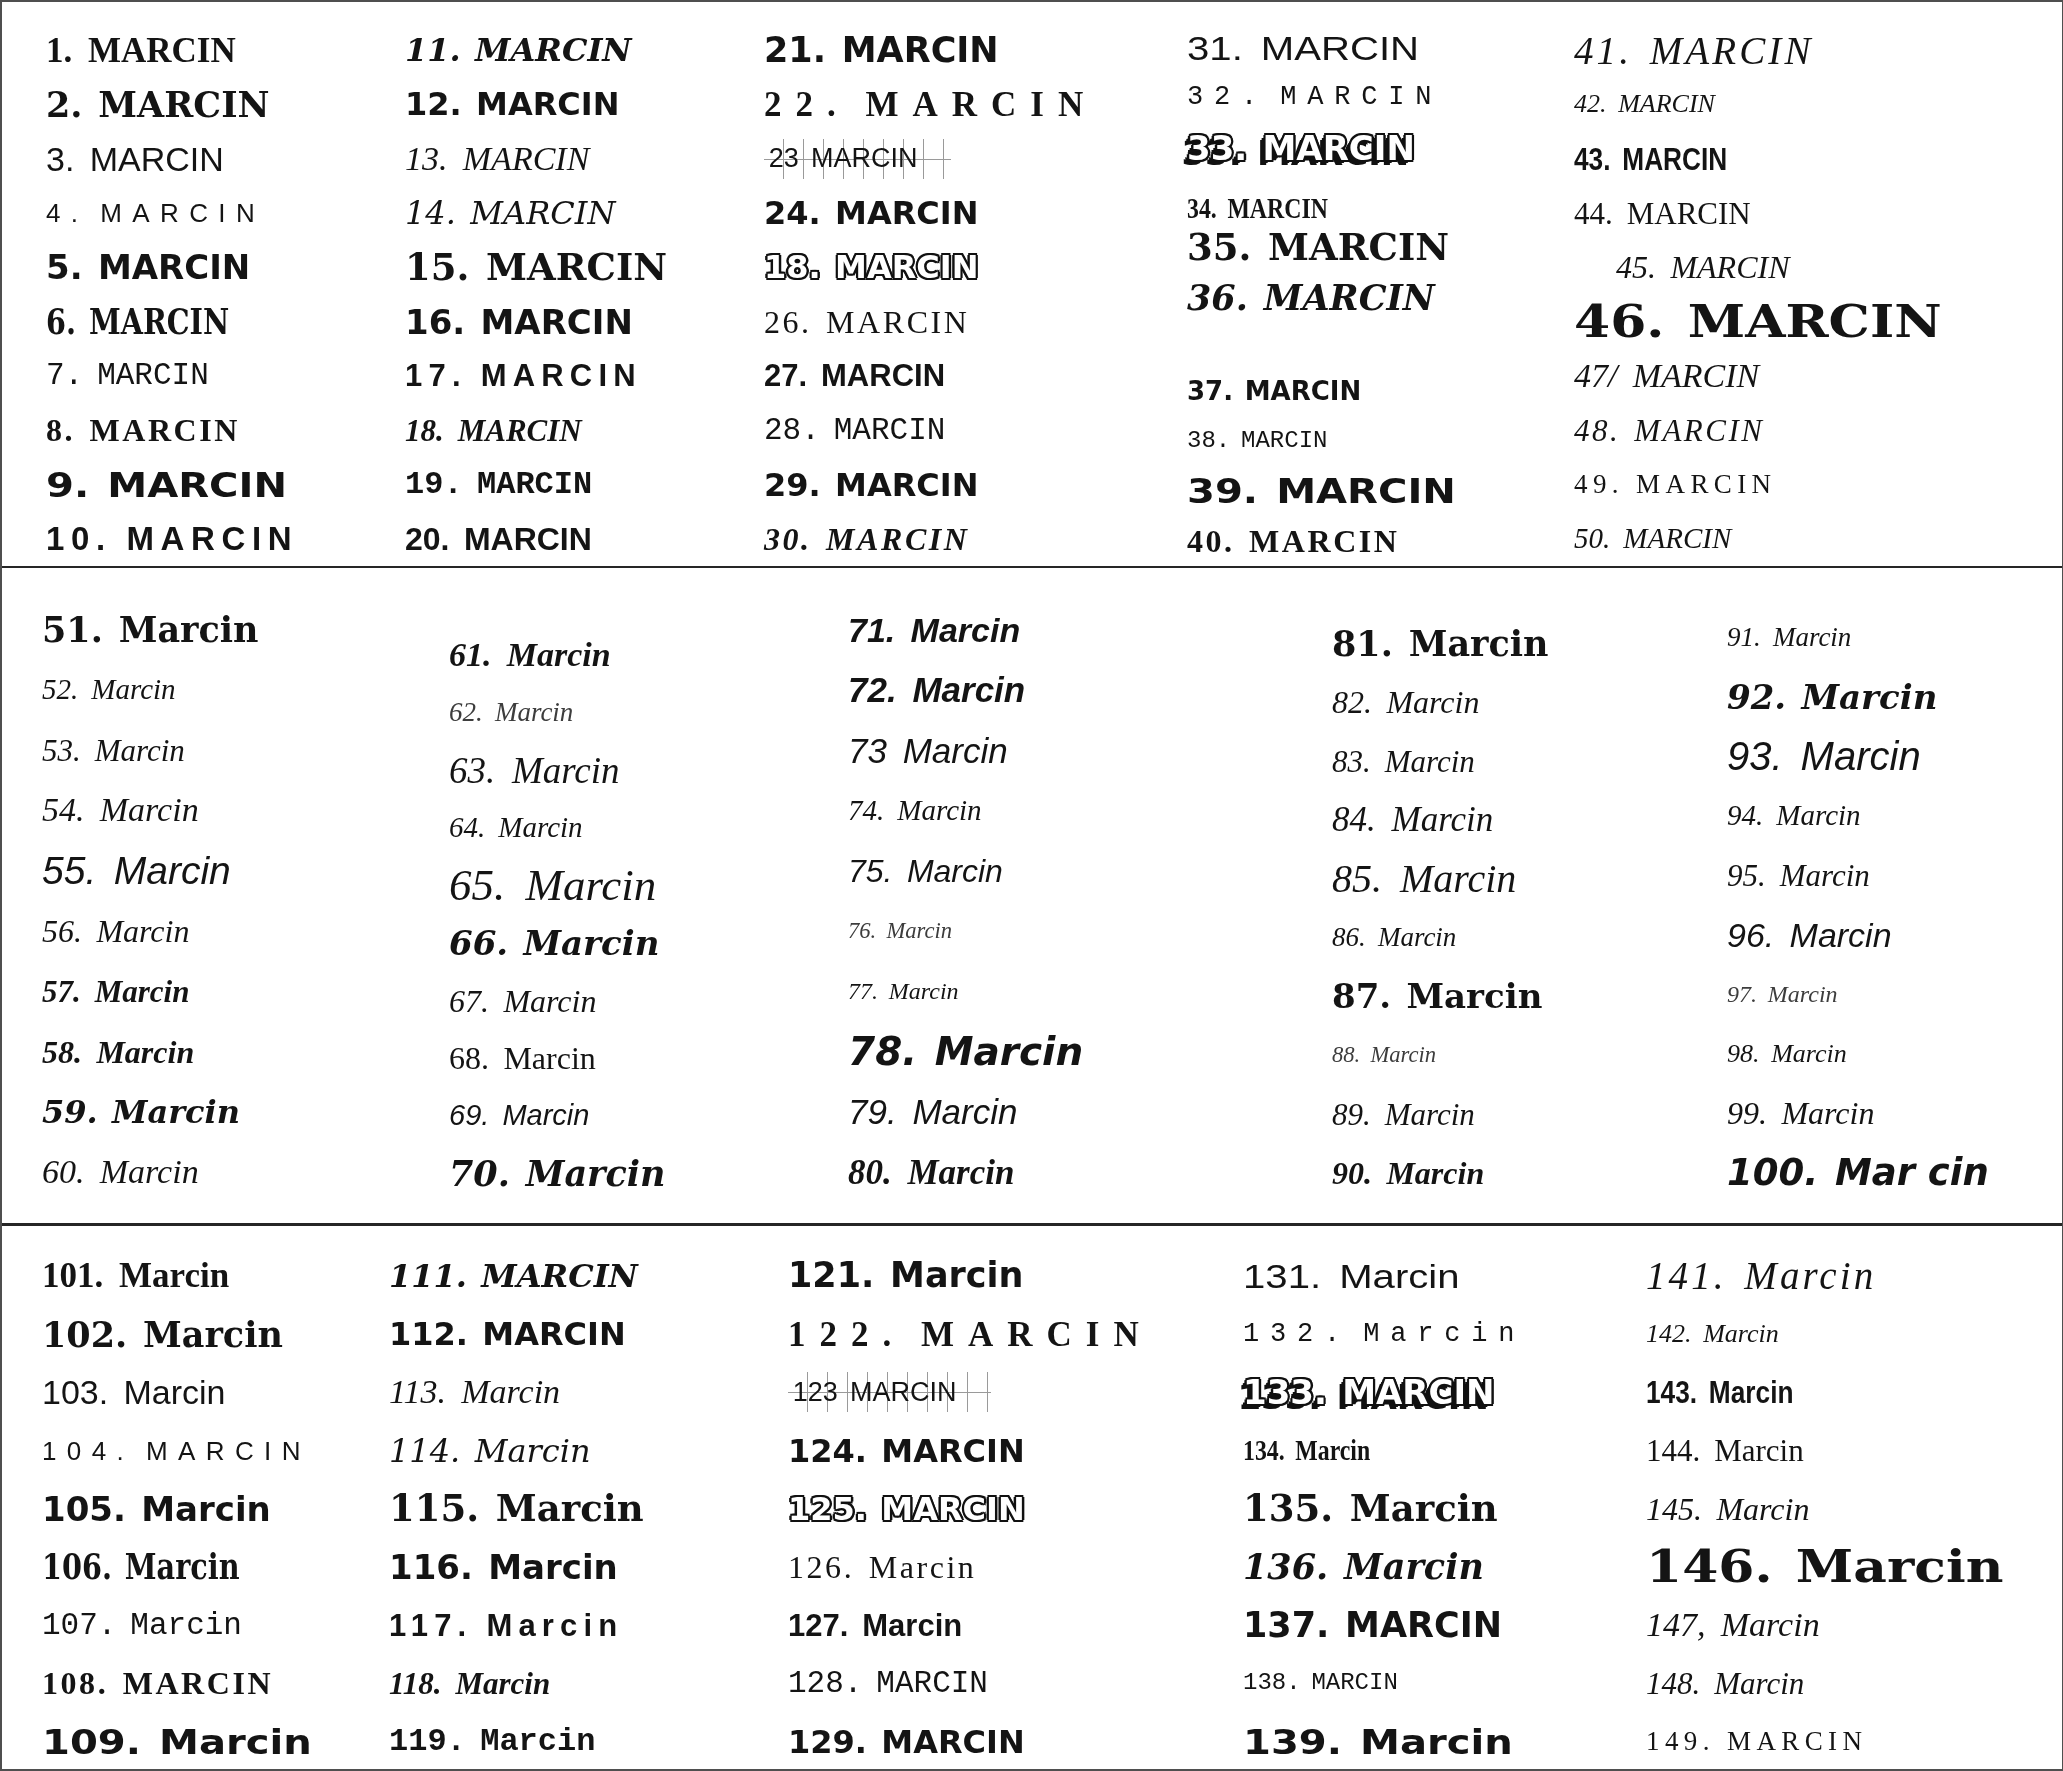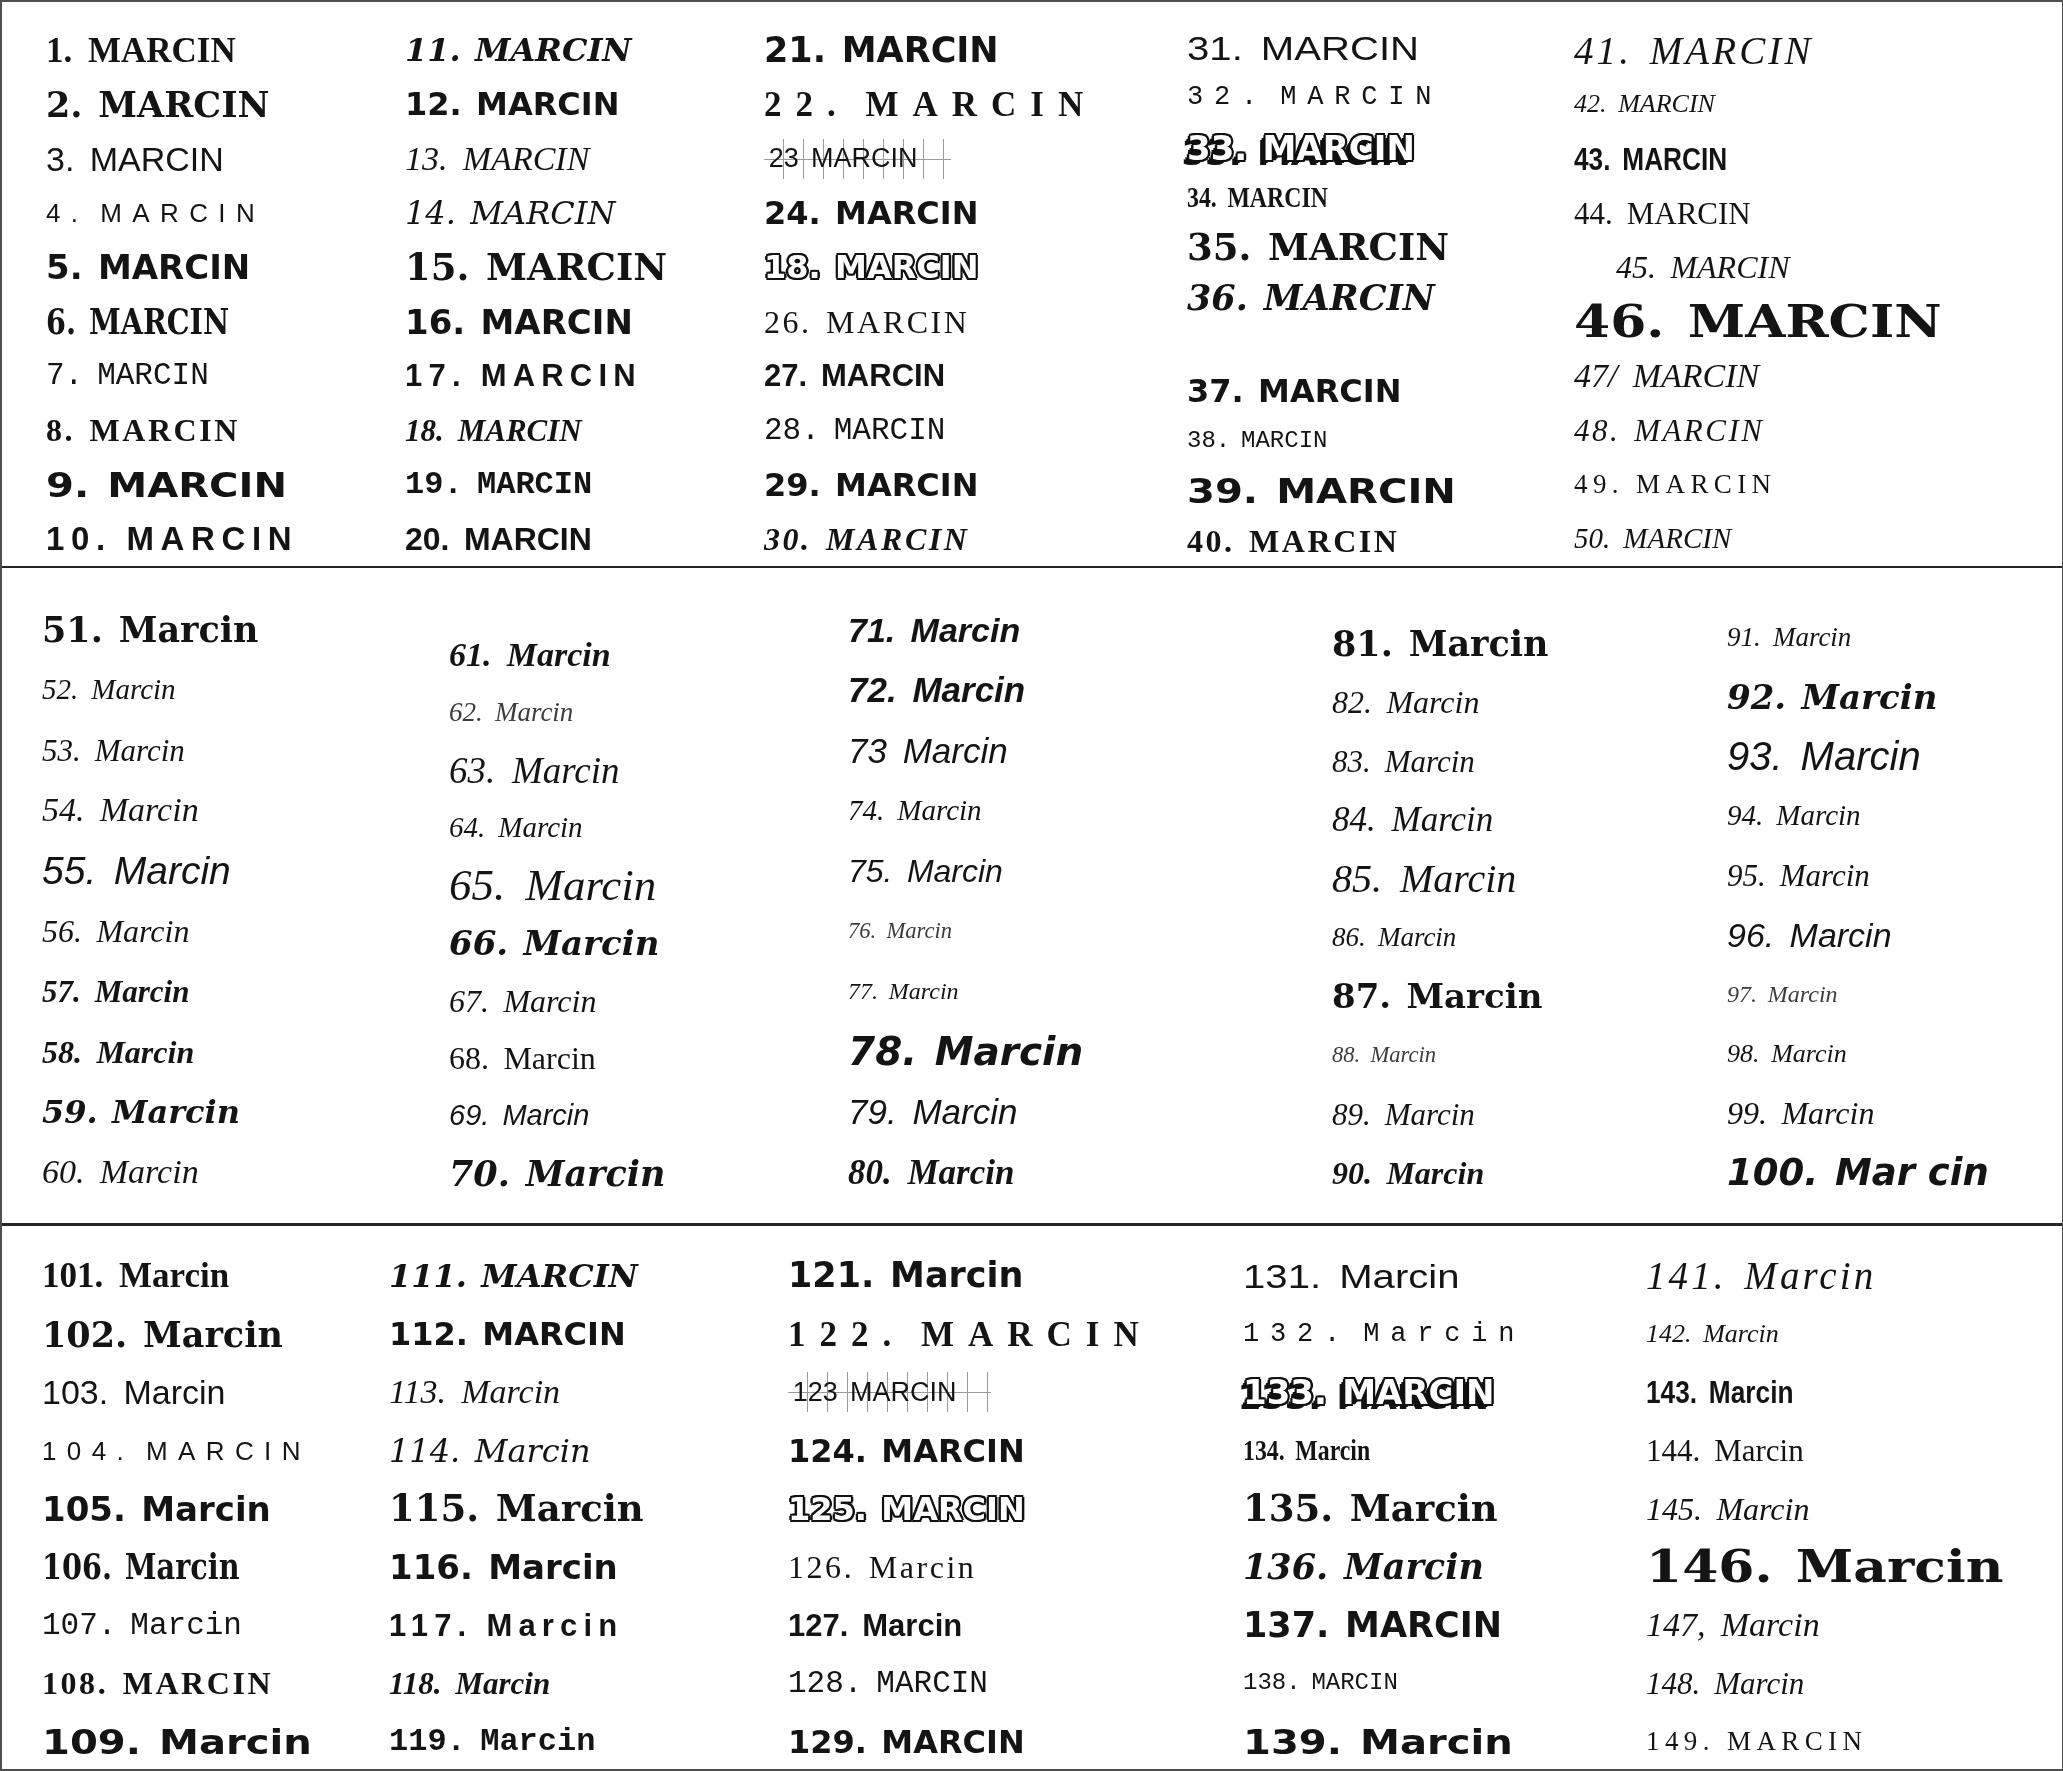--- a/index.html
+++ b/index.html
@@ -245,39 +245,39 @@
             <span class="num">32.</span>
             <span class="txt">MARCIN</span>
           </span>
         </div>
         <div class="e f-dsa b sh3d" style="font-size: 34px;">
           <span class="in">
             <span class="num">33.</span>
             <span class="txt">MARCIN</span>
           </span>
         </div>
-        <div class="e f-ls b cond" style="font-size: 29px;">
+        <div class="e f-ls b cond" style="font-size: 29px; align-items: flex-end;">
           <span class="in">
             <span class="num">34.</span>
             <span class="txt">MARCIN</span>
           </span>
         </div>
         <div class="e f-ds b" style="font-size: 37px;">
           <span class="in">
             <span class="num">35.</span>
             <span class="txt">MARCIN</span>
           </span>
         </div>
         <div class="e f-ds b i" style="font-size: 35px;">
           <span class="in">
             <span class="num">36.</span>
             <span class="txt">MARCIN</span>
           </span>
         </div>
-        <div class="e f-dsa b" style="font-size: 32px; margin-top: 44px;">
+        <div class="e f-dsa b" style="font-size: 26px; margin-top: 44px;">
           <span class="in">
             <span class="num">37.</span>
             <span class="txt">MARCIN</span>
           </span>
         </div>
         <div class="e f-lm" style="font-size: 24px;">
           <span class="in">
             <span class="num">38.</span>
             <span class="txt">MARCIN</span>
           </span>

